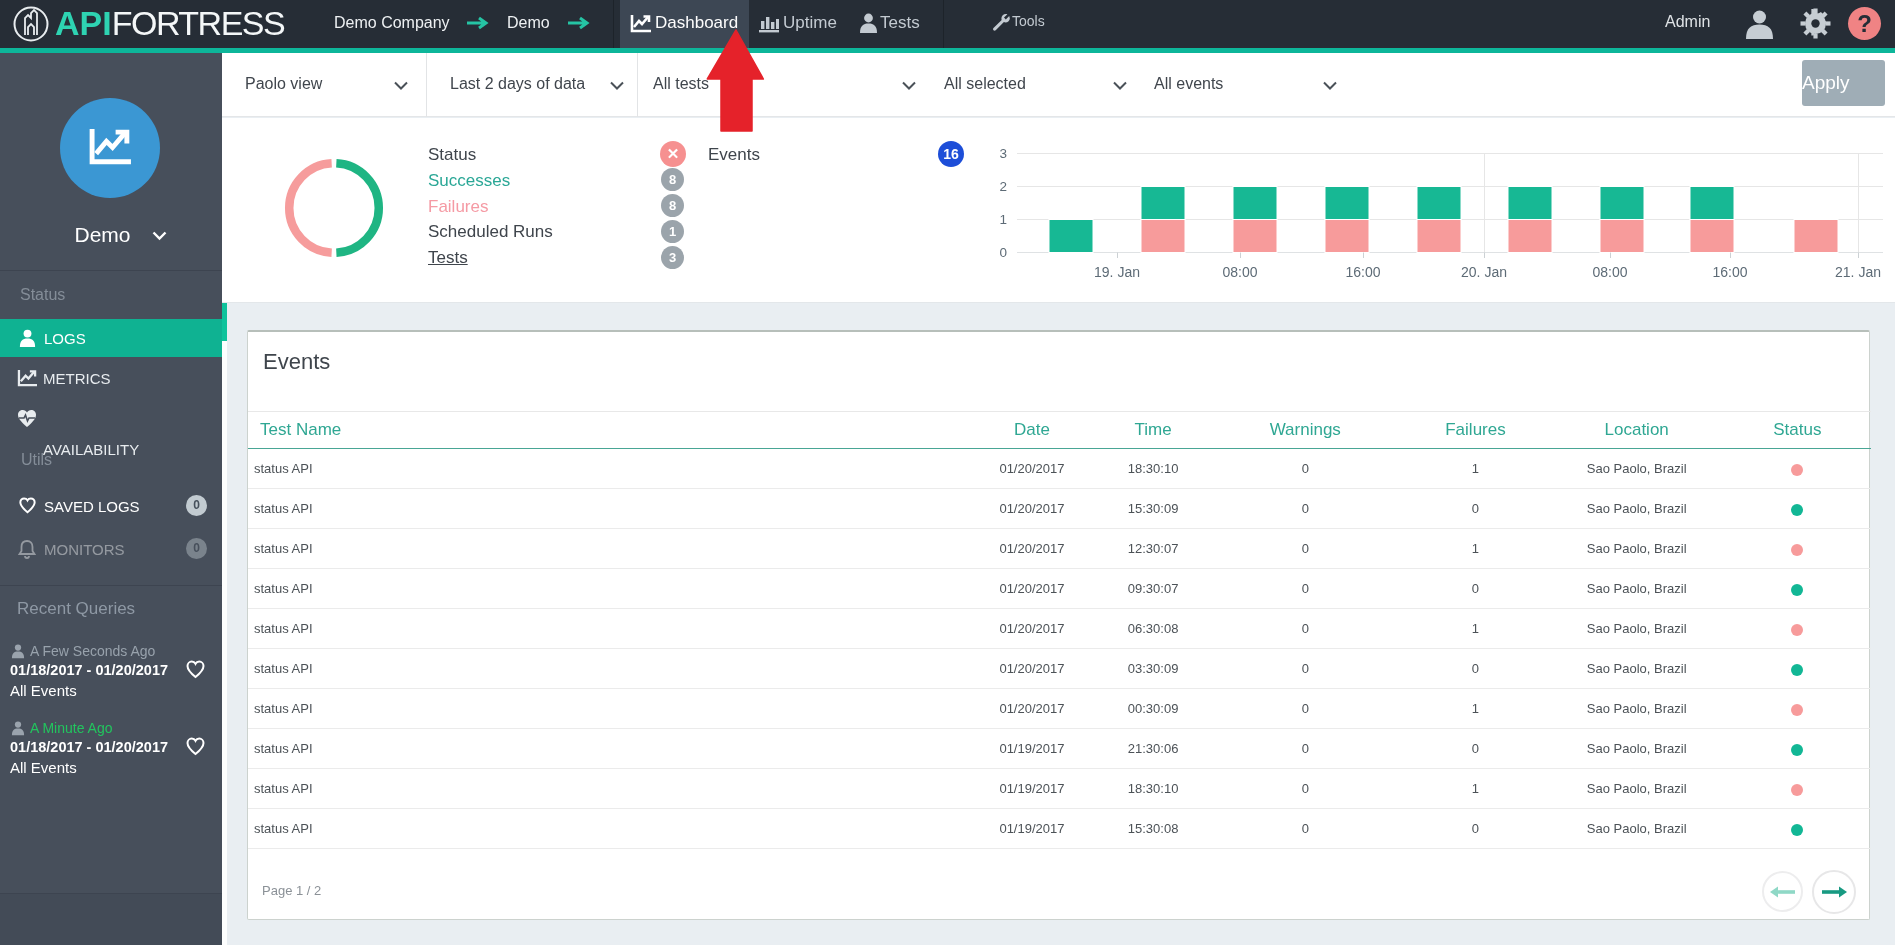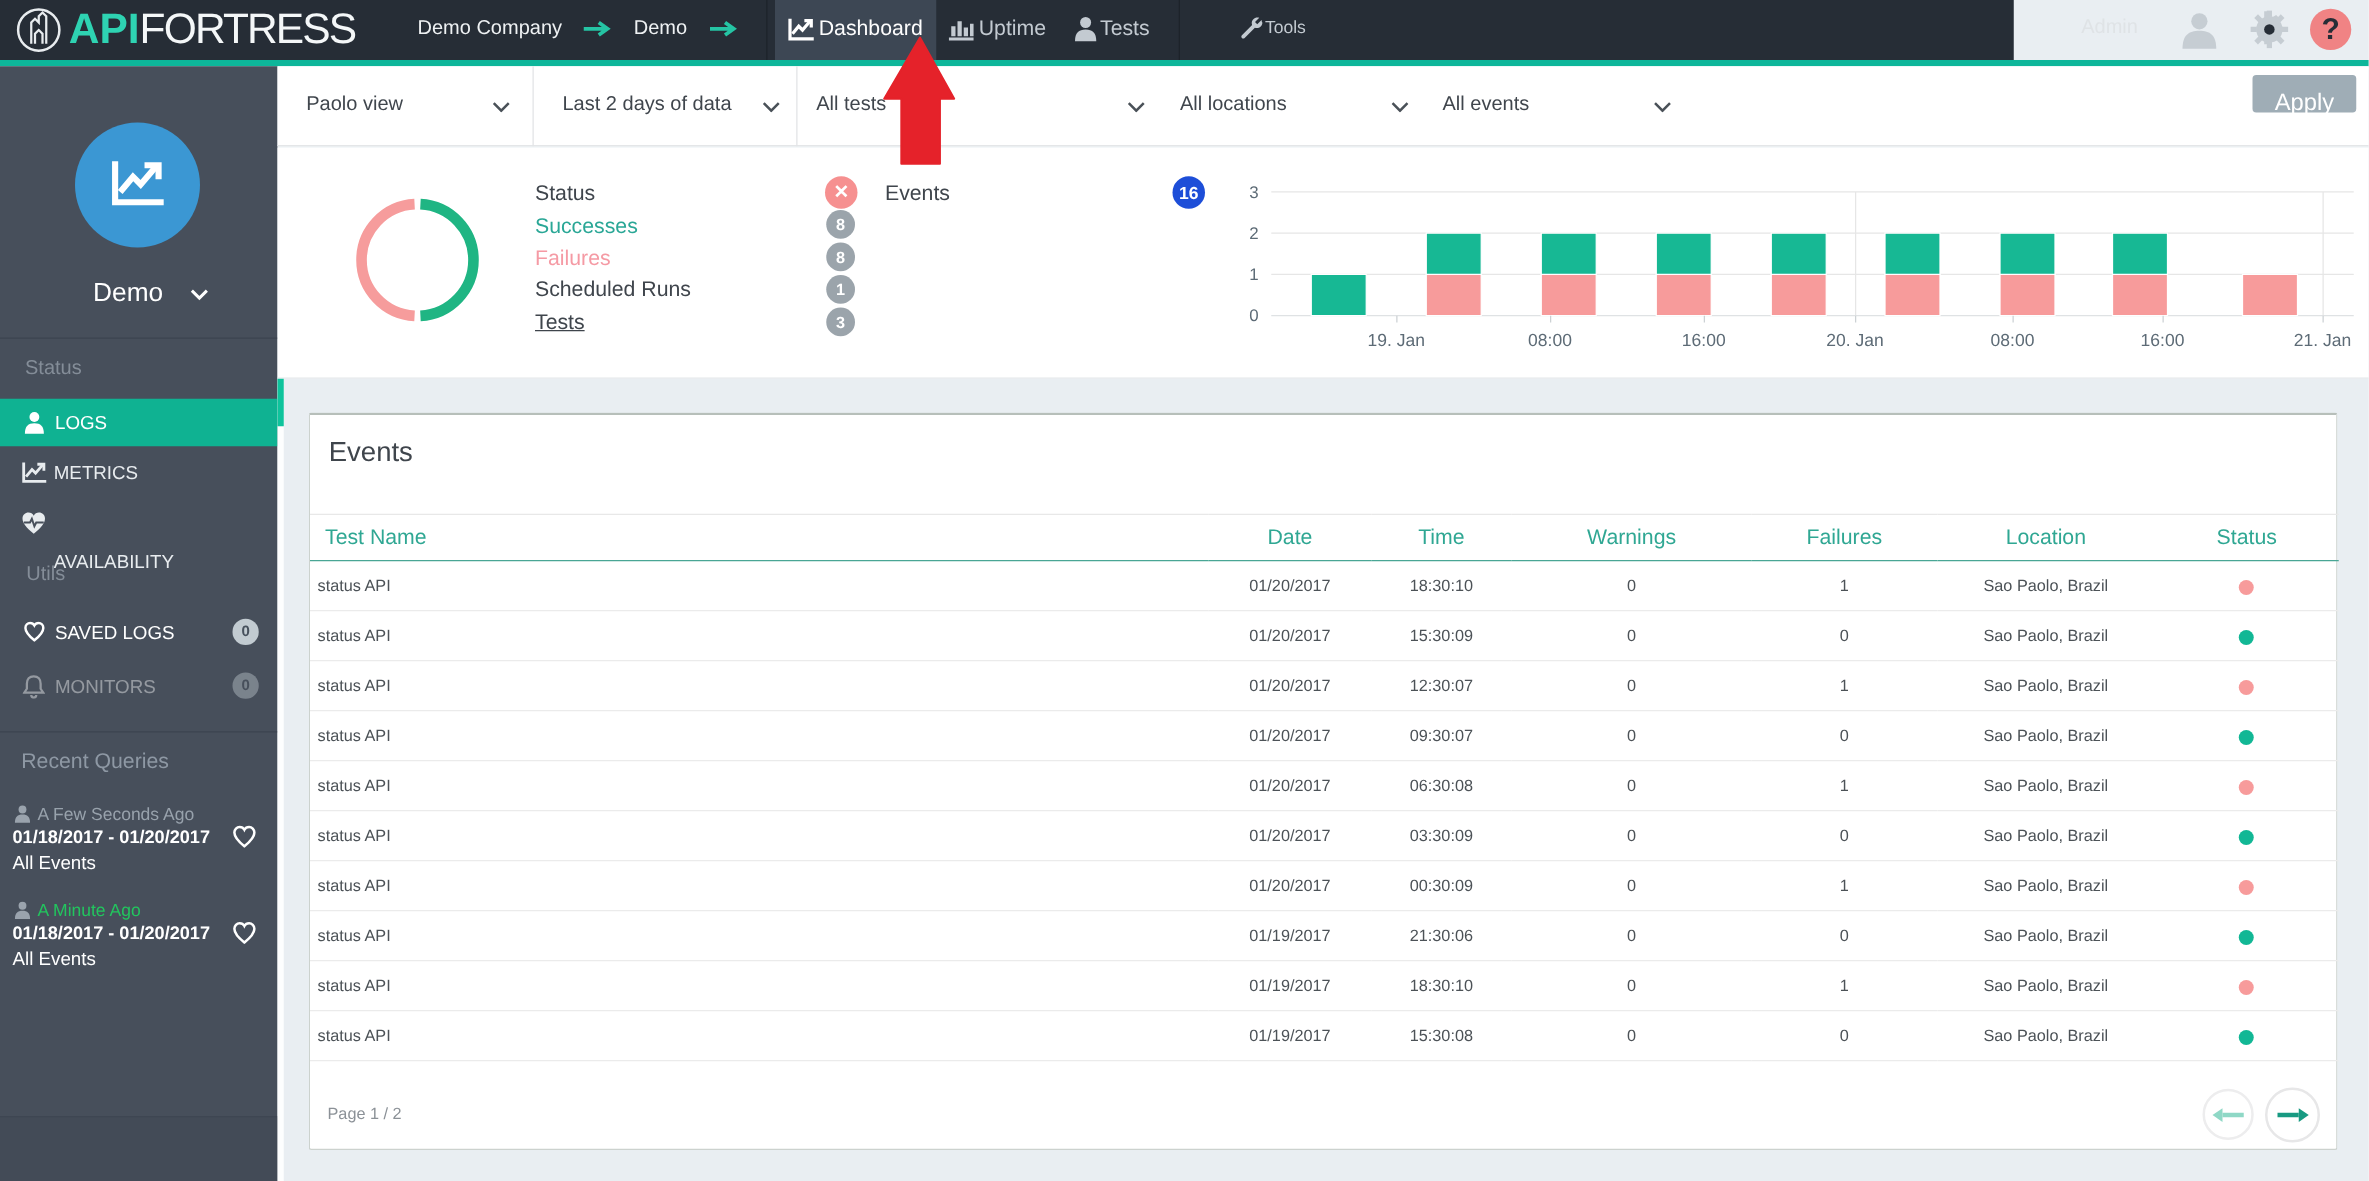--- a/index.html
+++ b/index.html
@@ -1,21 +1,21 @@
 <!DOCTYPE html>
 <html><head>
 <meta charset="utf-8">
 <style>
   * { margin:0; padding:0; box-sizing:border-box; }
   html,body { width:1895px; height:945px; overflow:hidden; }
   body { font-family:"Liberation Sans", sans-serif; position:relative; background:#e9eef2; }
   .abs { position:absolute; }
 
   
-  #topbar { position:absolute; left:0; top:0; width:1611px; height:48px; background:#262d36; }
+  #topbar { position:absolute; left:0; top:0; width:1895px; height:48px; background:#262d36; }
   #tealline { position:absolute; left:0; top:48px; width:1895px; height:5px; background:#0db69a; }
 
   
   #sidebar { position:absolute; left:0; top:53px; width:222px; height:892px; background:#474f5b; }
 
   
   #filterbar { position:absolute; left:222px; top:53px; width:1673px; height:64px; background:#fff; border-bottom:1px solid #e4e6e8; }
   #statspanel { position:absolute; left:222px; top:118px; width:1673px; height:185px; background:#fff; border-bottom:1px solid #e3e7ea; }
   #card { position:absolute; left:247px; top:330px; width:1623px; height:590px; background:#fff; border:1px solid #ccd2ce; border-top:2px solid #b7bfba; border-radius:2px; }
   #evt { position:absolute; left:0; top:79px; width:1623px; border-collapse:collapse; table-layout:fixed; }
@@ -192,29 +192,29 @@
   <div class="abs" style="left:204px;top:0;width:1px;height:64px;background:#e2e4e6;"></div>
   <div class="abs" style="left:228px;top:22px;font-size:16px;color:#40464d;">Last 2 days of data</div>
   <svg class="abs" style="left:388px;top:28px;" width="14" height="9" viewBox="0 0 14 9">
       <path d="M1 1.5 L7 7.5 L13 1.5" stroke="#4a5158" stroke-width="2" fill="none"></path>
     </svg>
   <div class="abs" style="left:415px;top:0;width:1px;height:64px;background:#e2e4e6;"></div>
   <div class="abs" style="left:431px;top:22px;font-size:16px;color:#40464d;">All tests</div>
   <svg class="abs" style="left:680px;top:28px;" width="14" height="9" viewBox="0 0 14 9">
       <path d="M1 1.5 L7 7.5 L13 1.5" stroke="#4a5158" stroke-width="2" fill="none"></path>
     </svg>
-  <div class="abs" style="left:722px;top:22px;font-size:16px;color:#40464d;">All locations</div>
+  <div class="abs" style="left:722px;top:22px;font-size:16px;color:#40464d;">All selected</div>
   <svg class="abs" style="left:891px;top:28px;" width="14" height="9" viewBox="0 0 14 9">
       <path d="M1 1.5 L7 7.5 L13 1.5" stroke="#4a5158" stroke-width="2" fill="none"></path>
     </svg>
   <div class="abs" style="left:932px;top:22px;font-size:16px;color:#40464d;">All events</div>
   <svg class="abs" style="left:1101px;top:28px;" width="14" height="9" viewBox="0 0 14 9">
       <path d="M1 1.5 L7 7.5 L13 1.5" stroke="#4a5158" stroke-width="2" fill="none"></path>
     </svg>
-  <div class="abs" style="left:1580px;top:7px;width:83px;height:30px;background:#9fadb6;border-radius:3px;color:#fff;font-size:19px;text-align:center;line-height:46px;">Apply</div>
+  <div class="abs" style="left:1580px;top:7px;width:83px;height:46px;background:#9fadb6;border-radius:3px;color:#fff;font-size:19px;line-height:46px;">Apply</div>
 </div>
 <div id="statspanel">
 
   <svg class="abs" style="left:57px;top:35px;" width="110" height="110" viewBox="0 0 110 110">
     <path d="M 57.34 10.31 A 44.75 44.75 0 0 1 57.34 99.69" fill="none" stroke="#1fb583" stroke-width="8.5"></path>
     <path d="M 52.66 99.69 A 44.75 44.75 0 0 1 52.66 10.31" fill="none" stroke="#f69c9c" stroke-width="8.5"></path>
   </svg>
 
   <div class="abs" style="left:206px;top:27px;font-size:17px;color:#3f454c;">Status</div>
   <div class="abs" style="left:206px;top:53px;font-size:17px;color:#2aa796;">Successes</div>

